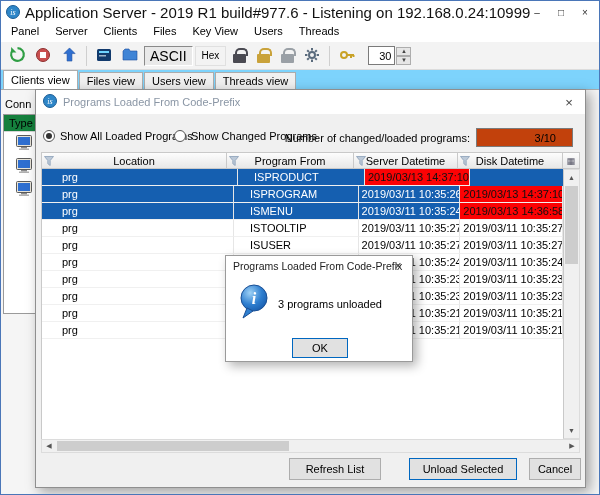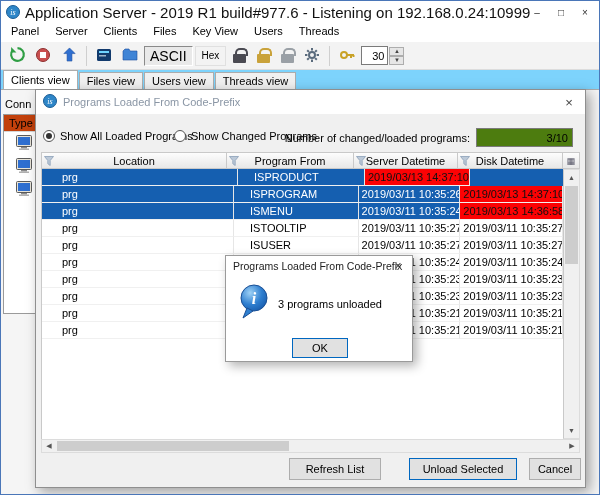--- a/index.html
+++ b/index.html
@@ -28,62 +28,62 @@
              background:#e9e9e9;border:1px solid;border-color:#8a8a8a #fff #fff #8a8a8a}
   .hex-btn{height:20px;padding:0 6px;font-size:10px;display:flex;align-items:center;
            background:transparent;border:1px solid #e0e0e0}
   .lockwrap{width:22px;height:24px;display:flex;align-items:center;justify-content:center}
   .lock{position:relative;width:13px;height:9px;border-radius:1px;margin-top:5px}
   .lock::before{content:"";position:absolute;left:2px;top:-6px;width:9px;height:6px;
                 border:2px solid #000;border-bottom:none;border-radius:5px 5px 0 0}
   .lock-dark{background:#4a4a52}.lock-dark::before{border-color:#4a4a52}
   .lock-gold{background:#c9a23a}.lock-gold::before{border-color:#c9a23a}
   .lock-gray{background:#9aa0a6}.lock-gray::before{border-color:#9aa0a6}
-  .spinner{display:flex;align-items:center;margin-left:0}
+  .spinner{display:flex;align-items:center;margin-left:7px}
   .spin-value{width:27px;height:19px;border:1px solid #7a7a7a;background:#fff;display:flex;
               align-items:center;justify-content:flex-end;padding-right:3px;font-size:11px}
   .spin-arrows{display:flex;flex-direction:column;margin-left:1px}
   .spin-btn{width:15px;height:9px;font-size:6px;display:flex;align-items:center;justify-content:center;
             border:1px solid #adadad;background:#e6e6e6;color:#444;line-height:1}
 
   .tabbar{position:absolute;top:69px;left:0;right:0;height:19px;display:flex;
           align-items:flex-end;padding-left:2px;background:#7dd3fc}
   .tab{border:1px solid #acacac;border-bottom:none;background:#f0f0f0;padding:2px 7px;
        margin-right:1px;font-size:11px;height:17px}
   .tab.active{background:#fff;height:19px;padding-top:3px;position:relative;z-index:2}
 
   .workspace{position:absolute;top:88px;left:0;right:0;bottom:0;background:#f5f5f5;
              border-top:1px solid #acacac}
   .conn-label{position:absolute;left:4px;top:8px;white-space:nowrap}
   .type-panel{position:absolute;left:2px;top:24px;width:54px;height:200px;background:#fff;
               border:1px solid #9a9a9a}
-  .type-header{height:17px;background:#c2410c;border-bottom:1px solid #d5d5d5;
+  .type-header{height:17px;background:#15803d;border-bottom:1px solid #d5d5d5;
                padding:2px 0 0 5px;font-size:11px}
   .type-row{height:23px;display:flex;align-items:center;padding-left:12px}
 
   
   .dialog{position:absolute;left:34px;top:88px;width:551px;height:399px;background:#f0f0f0;
           border:1px solid #8f8f8f;box-shadow:4px 4px 12px rgba(0,0,0,.35)}
   .dlg-titlebar{position:relative;height:24px;background:#fff;display:flex;align-items:center;
                 padding-left:7px}
   .dlg-title{color:#8a96a5;font-size:11px;margin-left:6px;white-space:nowrap}
   .dlg-close{position:absolute;right:0;top:0;width:32px;height:24px;display:flex;
              align-items:center;justify-content:center;color:#444;font-size:13px}
 
   .radio{position:absolute;display:flex;align-items:center;white-space:nowrap}
   .radio1{left:7px;top:40px}
   .radio2{left:138px;top:40px}
   .rcirc{width:12px;height:12px;border:1px solid #555;border-radius:50%;background:#fff;
          margin-right:5px;position:relative;flex:0 0 auto}
   .rcirc.checked::after{content:"";position:absolute;left:2px;top:2px;width:6px;height:6px;
          border-radius:50%;background:#333}
   .count-label{position:absolute;right:115px;top:42px;white-space:nowrap}
-  .count-box{position:absolute;left:440px;top:38px;width:97px;height:19px;background:#4d7c0f;
+  .count-box{position:absolute;left:440px;top:38px;width:97px;height:19px;background:#c2410c;
              border:1px solid #7a7a7a;display:flex;align-items:center;justify-content:flex-end;
-             padding-right:4px}
+             padding-right:16px}
 
   .table{position:absolute;left:5px;top:62px;width:539px;height:287px}
   .thead{position:absolute;left:0;top:0;height:17px;display:flex}
   .th{position:relative;display:flex;align-items:center;justify-content:center;font-size:11px;
       border:1px solid #c9c9c9;border-left:none;background:linear-gradient(#fdfdfd,#e7e7e7);
       white-space:nowrap;overflow:hidden}
   .th:first-child{border-left:1px solid #c9c9c9}
   .th-loc{width:186px}.th-prog{width:127px}.th-serv{width:104px}.th-disk{width:105px}
   .th-chooser{width:17px;display:flex;align-items:center;justify-content:center;
       border:1px solid #c9c9c9;border-left:none;background:linear-gradient(#fdfdfd,#e7e7e7);

